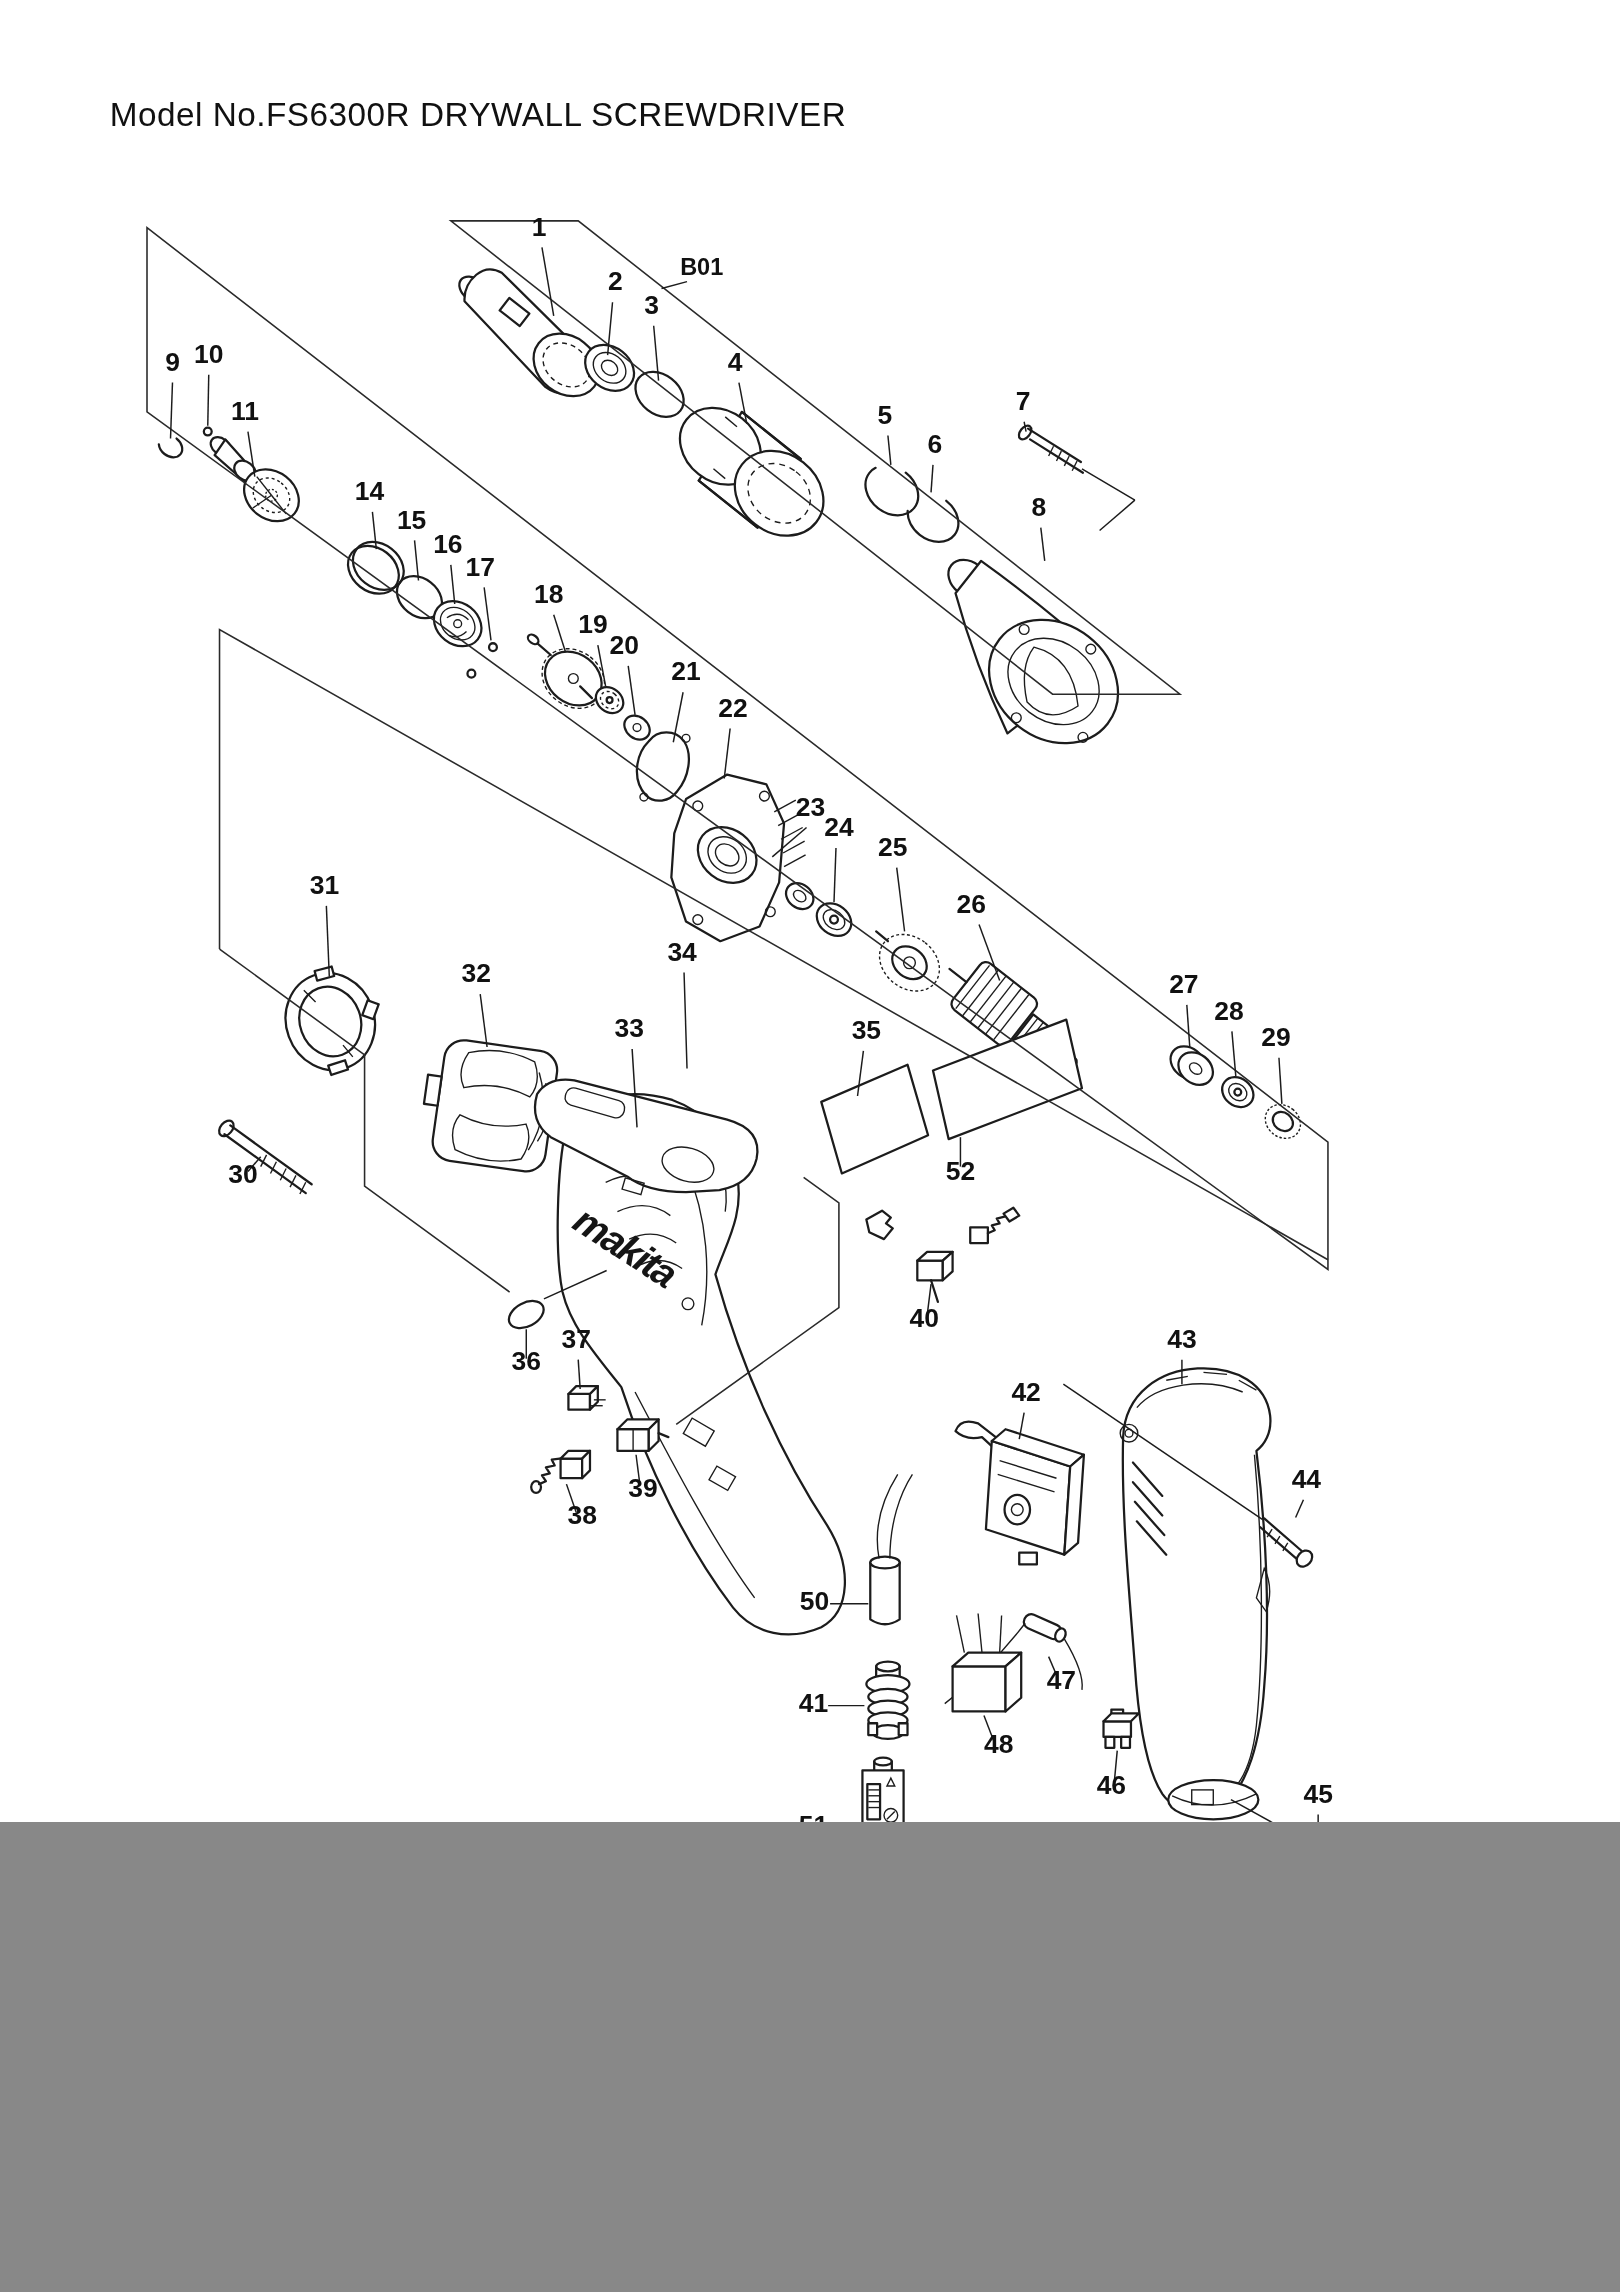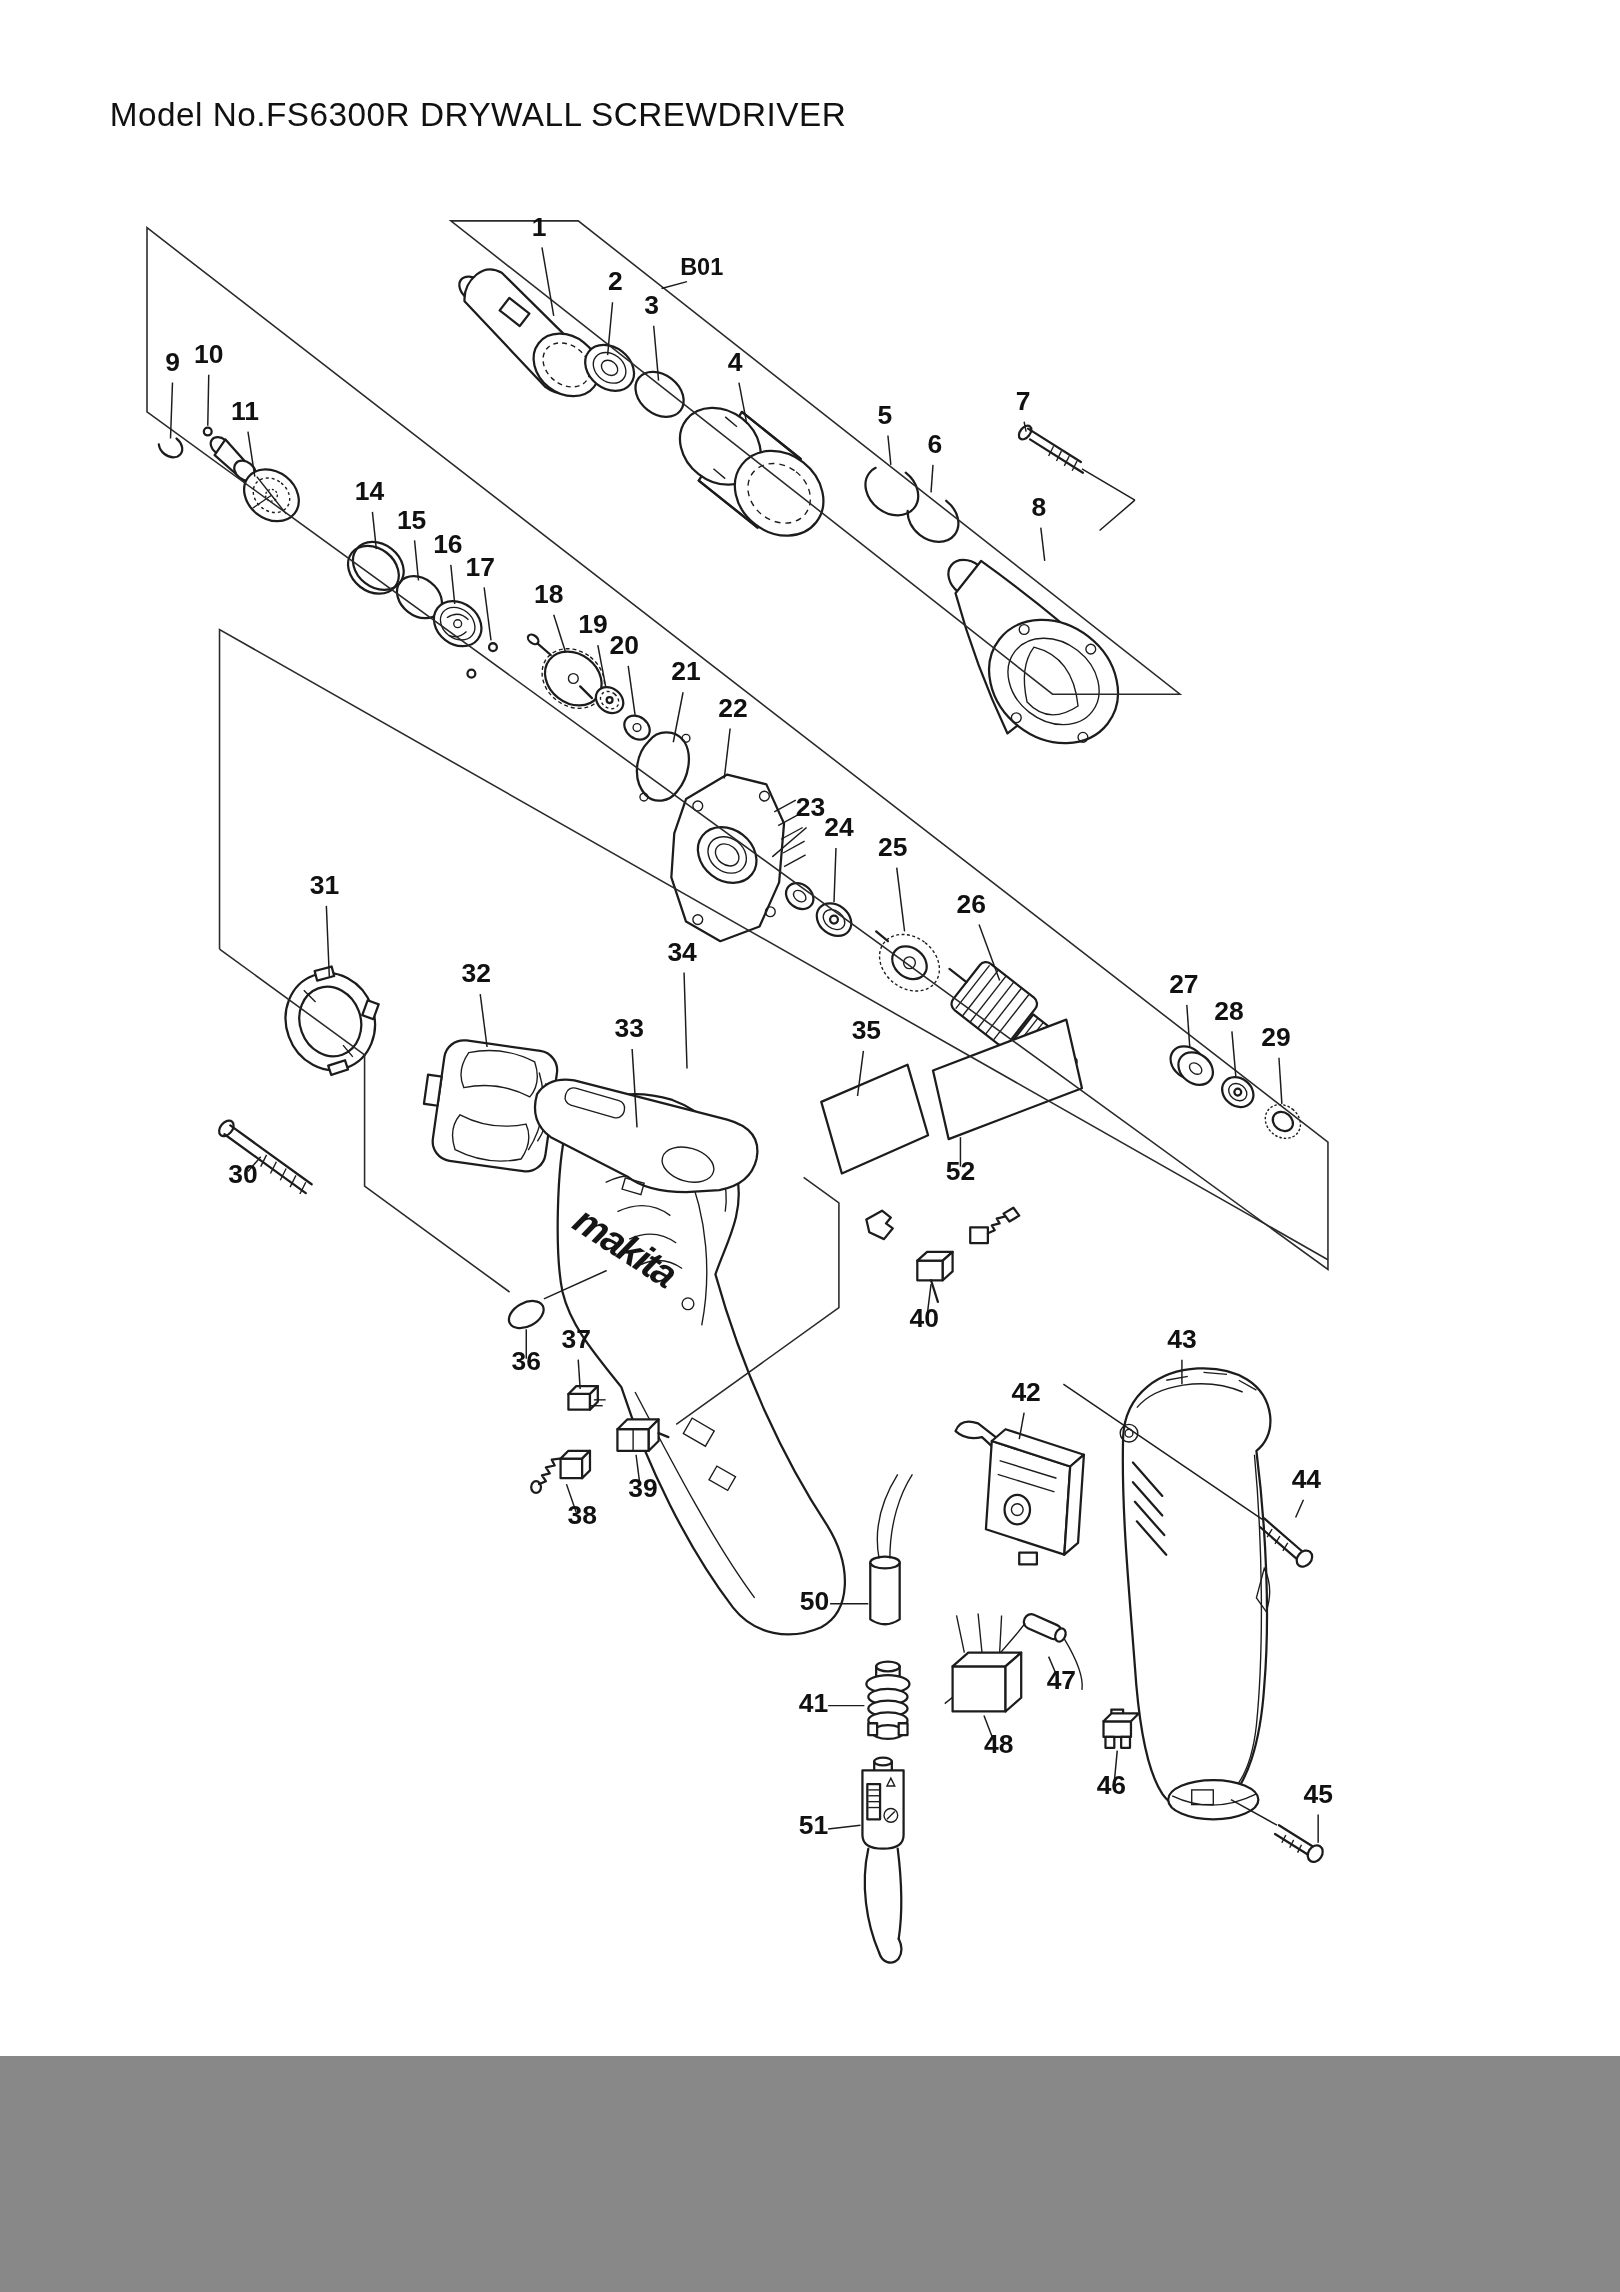--- a/index.html
+++ b/index.html
@@ -1,16 +1,16 @@
 <!DOCTYPE html>
 <html><head>
 <meta charset="utf-8">
 <style>
   html,body{margin:0;padding:0;background:#888;}
-  .page{position:relative;width:1620px;height:2056px;background:#ffffff;margin:0 auto;
+  .page{position:relative;width:1620px;height:1822px;background:#ffffff;margin:0 auto;
         font-family:"Liberation Sans",sans-serif;overflow:hidden;}
   svg{position:absolute;left:0;top:0;}
   .ln{fill:none;stroke:#1c1c1c;stroke-width:2.3;stroke-linecap:round;stroke-linejoin:round;}
   .fw{fill:#ffffff;stroke:#1c1c1c;stroke-width:2.3;stroke-linejoin:round;}
   .thin{fill:none;stroke:#1c1c1c;stroke-width:1.4;}
   .lbl{font-family:"Liberation Sans",sans-serif;font-weight:bold;fill:#111;text-anchor:middle;}
   .leader{stroke:#1c1c1c;stroke-width:1.5;fill:none;}
   .bound{fill:none;stroke:#2a2a2a;stroke-width:1.6;stroke-linejoin:miter;}
   .title{font-family:"Liberation Sans",sans-serif;font-size:34px;fill:#111;letter-spacing:.5px;}
   .logo{font-family:"Liberation Sans",sans-serif;font-style:italic;font-weight:bold;

